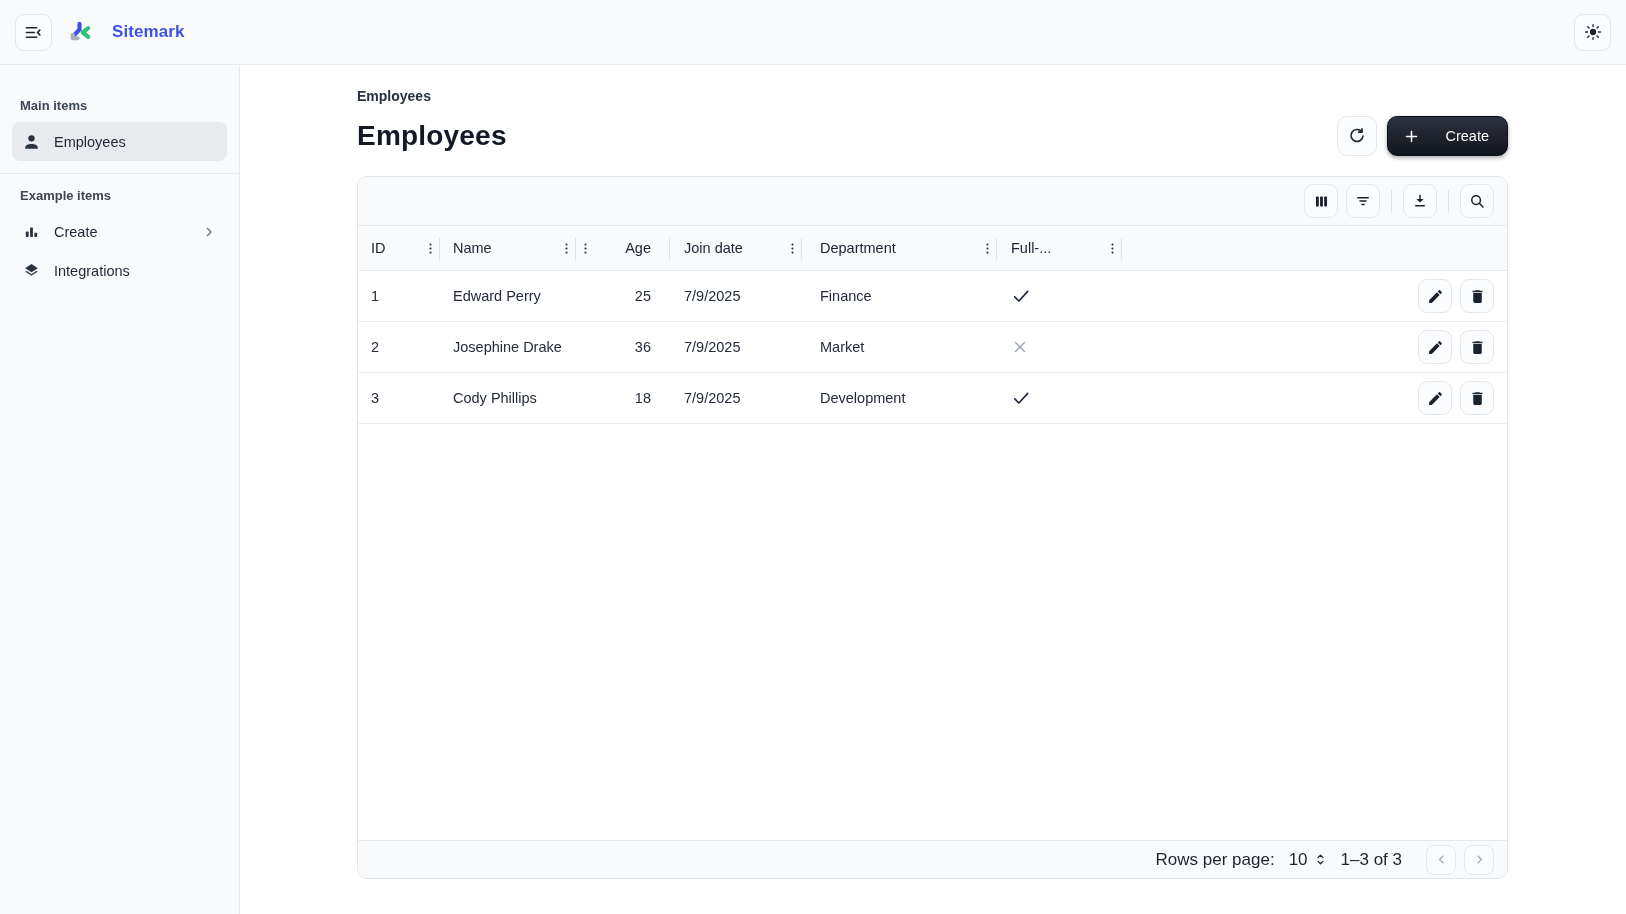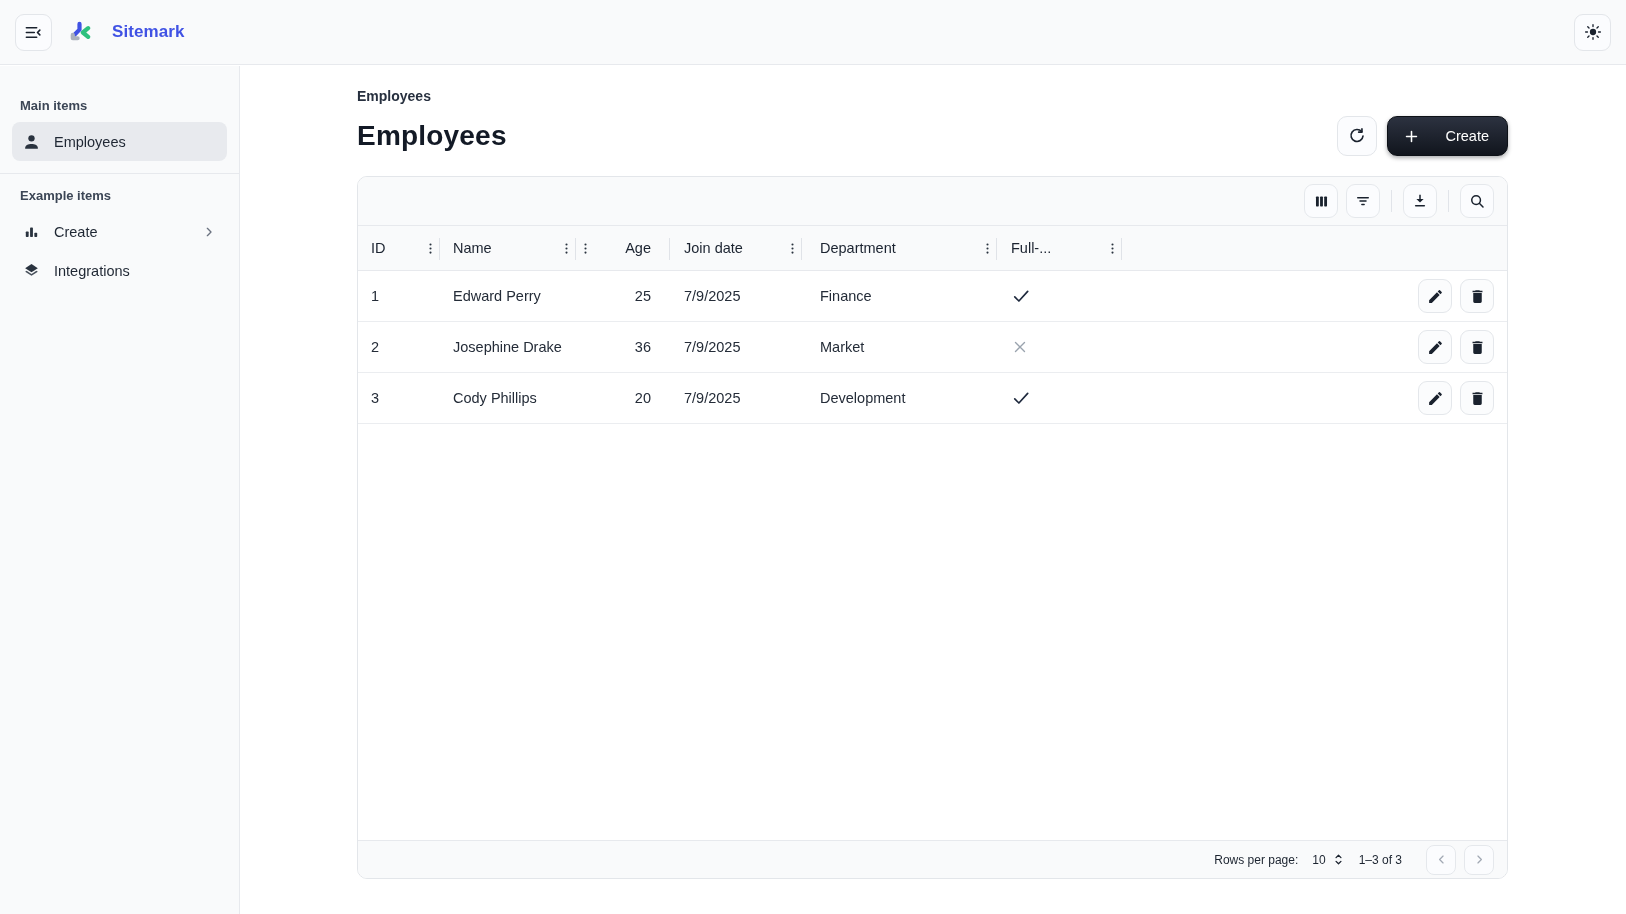--- a/index.html
+++ b/index.html
@@ -106,21 +106,21 @@
   }
   .cell { display:flex; align-items:center; }
   .action-btn {
     width:34px; height:34px; border:1px solid #e4e7eb; border-radius:9px;
     background:#fbfcfd; display:flex; align-items:center; justify-content:center; cursor:pointer; padding:0;
   }
   .grid-empty { flex:1; background:#fff; }
   .grid-footer {
     height:38px; background:#f9fafb; border-top:1px solid #e7e9ed;
     display:flex; align-items:center; justify-content:flex-end; padding-right:13px;
-    font-size:12px; color:#1c2430;
+    font-size:17px; color:#1c2430;
   }
   .rpp-label { margin-right:14px; }
   .rpp-select { display:flex; align-items:center; gap:6px; cursor:pointer; }
   .range-label { margin-left:14px; margin-right:24px; }
   .pg-btn {
     width:30px; height:30px; border:1px solid #e5e8ec; border-radius:8px;
     background:#fbfcfe; display:flex; align-items:center; justify-content:center;
     color:#a2a9b4; padding:0;
   }
   .pg-btn + .pg-btn { margin-left:8px; }
@@ -397,21 +397,21 @@
                 <path d="M6 19a2 2 0 0 0 2 2h8a2 2 0 0 0 2-2V7H6zM19 4h-3.5l-1-1h-5l-1 1H5v2h14z"></path>
               </svg>
           </span>
         </button>
       </div>
     </div>
 
     <div class="grid-row">
       <div class="cell col-id">3</div>
       <div class="cell col-name">Cody Phillips</div>
-      <div class="cell col-age">20</div>
+      <div class="cell col-age">18</div>
       <div class="cell col-join">7/9/2025</div>
       <div class="cell col-dept">Development</div>
       <div class="cell col-full">
         <span>
           <svg width="20" height="20" viewBox="0 0 24 24" fill="none" stroke="#1e293d" stroke-width="2" stroke-linecap="round" stroke-linejoin="round">
               <path d="M4.5 13l5 5L20 6.5"></path>
             </svg>
         </span>
       </div>
       <div class="cell col-fill"></div>

